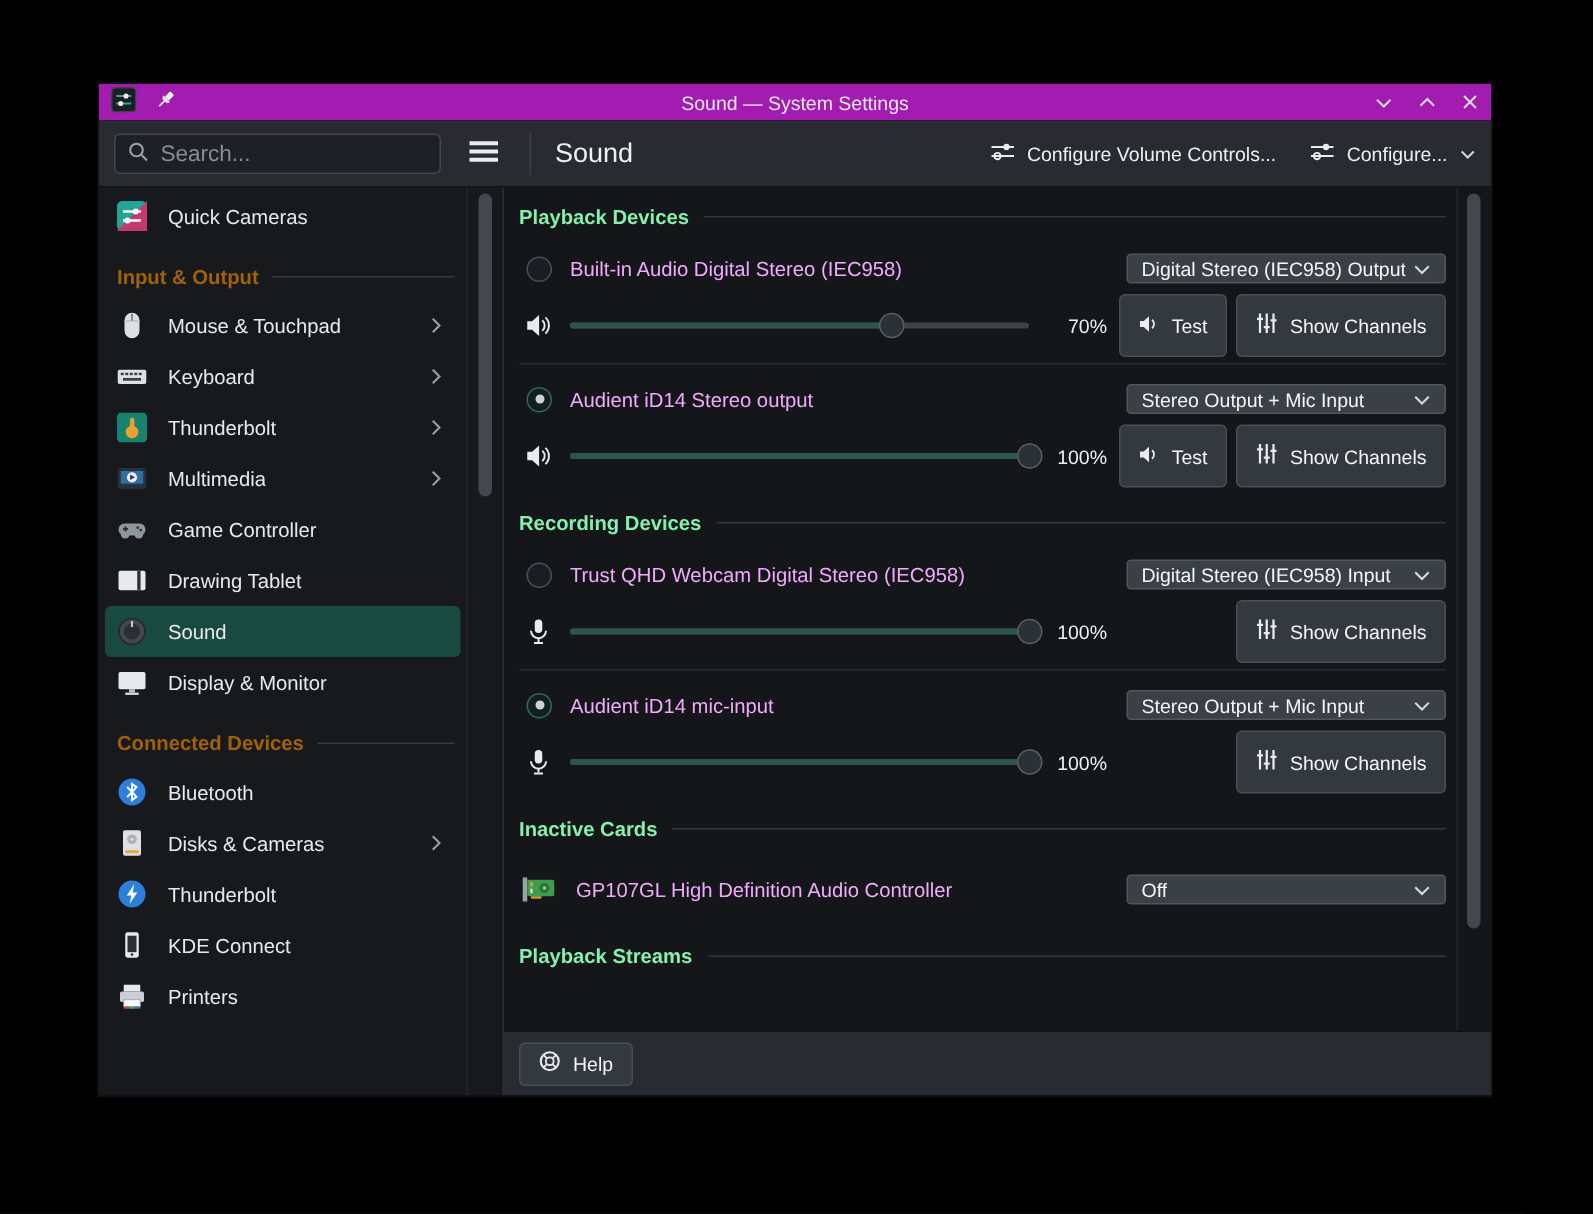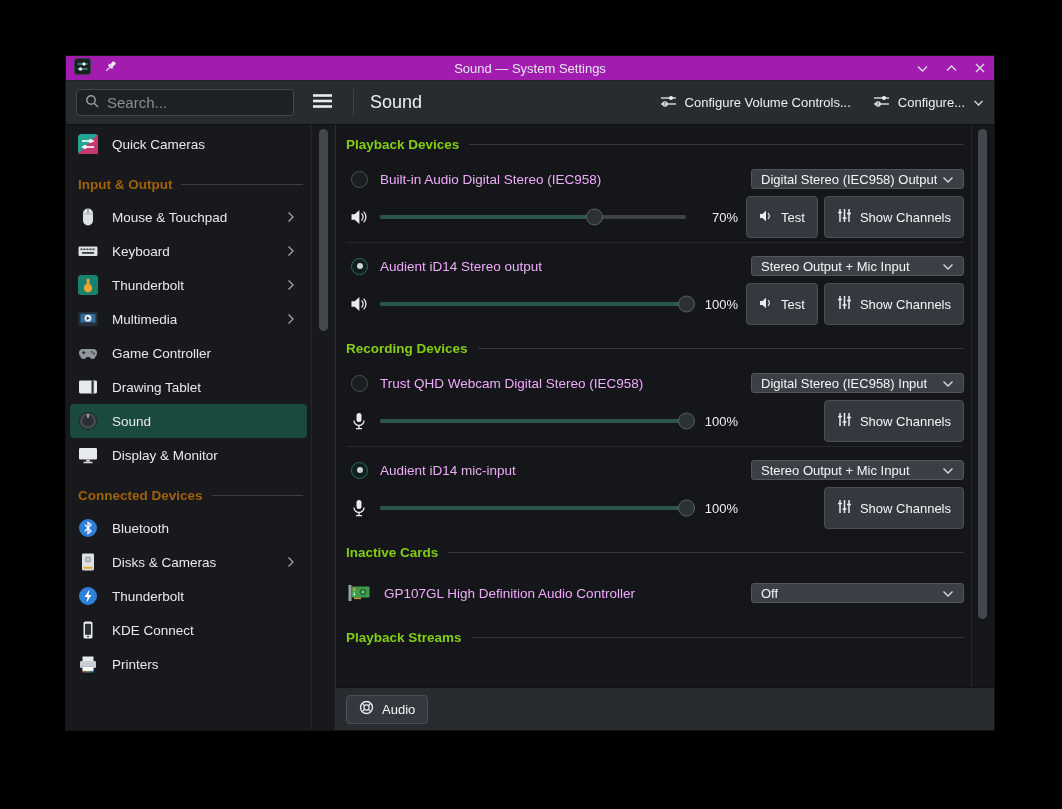--- a/index.html
+++ b/index.html
@@ -52,21 +52,21 @@
   .sb-label { font-size:13.5px; color:#e7eaec; white-space:nowrap; overflow:hidden; }
   .sb-chevron { margin-left:auto; display:flex; align-items:center; padding-right:4px; }
   .sb-section { display:flex; align-items:center; gap:9px; margin:13px 8px 6px 12px; height:20px; color:#a16207; font-weight:bold; font-size:13.5px; white-space:nowrap; }
   .sb-section .line { flex:1; height:1px; background:#383d42; min-width:8px; }
   .sb-scrollbar-thumb { position:absolute; top:4px; right:7px; width:9px; height:202px; background:#43484e; border-radius:4.5px; }
   
   .content-col { flex:1; display:flex; flex-direction:column; min-width:0; }
   .content { flex:1; position:relative; padding:0 30px 0 10px; overflow:hidden; background:#141619; }
   .content-scroll-lane { position:absolute; top:0; right:0; bottom:0; width:23px; border-left:1px solid #23272c; }
   .content-scrollbar-thumb { position:absolute; top:4px; right:7px; width:9px; height:490px; background:#43484e; border-radius:4.5px; }
-  .m-section { display:flex; align-items:center; gap:10px; margin-top:18px; font-weight:bold; font-size:13.5px; color:#84cc16; }
+  .m-section { display:flex; align-items:center; gap:10px; margin-top:18px; font-weight:bold; font-size:13.5px; color:#86efac; }
   .m-section.first { margin-top:12px; }
   .m-section .line { flex:1; height:1px; background:#33383e; }
   .device-row { display:flex; align-items:center; height:38px; margin-top:8px; gap:12px; }
   .device-row.after-sep { margin-top:4px; }
   .radio {
     width:17px; height:17px; flex:0 0 17px; border-radius:50%; margin-left:5px;
     border:1px solid #4a5158; background:#1a1e22; position:relative;
   }
   .radio.selected { border-color:#2f6b5c; background:#12201d; }
   .radio.selected::after { content:''; position:absolute; inset:4.5px; border-radius:50%; background:#ccd2d6; }
@@ -680,18 +680,18 @@
                 <circle cx="7.5" cy="7.5" r="6" fill="none" stroke="#e8ecef" stroke-width="1.4"></circle>
                 <circle cx="7.5" cy="7.5" r="2.6" fill="none" stroke="#e8ecef" stroke-width="1.2"></circle>
                 <g stroke="#e8ecef" stroke-width="1.2">
                   <line x1="3.3" y1="3.3" x2="5.6" y2="5.6"></line>
                   <line x1="11.7" y1="3.3" x2="9.4" y2="5.6"></line>
                   <line x1="3.3" y1="11.7" x2="5.6" y2="9.4"></line>
                   <line x1="11.7" y1="11.7" x2="9.4" y2="9.4"></line>
                 </g>
               </svg>
           </span>
-          <span>Audio</span>
+          <span>Help</span>
         </button>
       </div>
     </div>
   </div>
 </div>
 
 </body></html>

